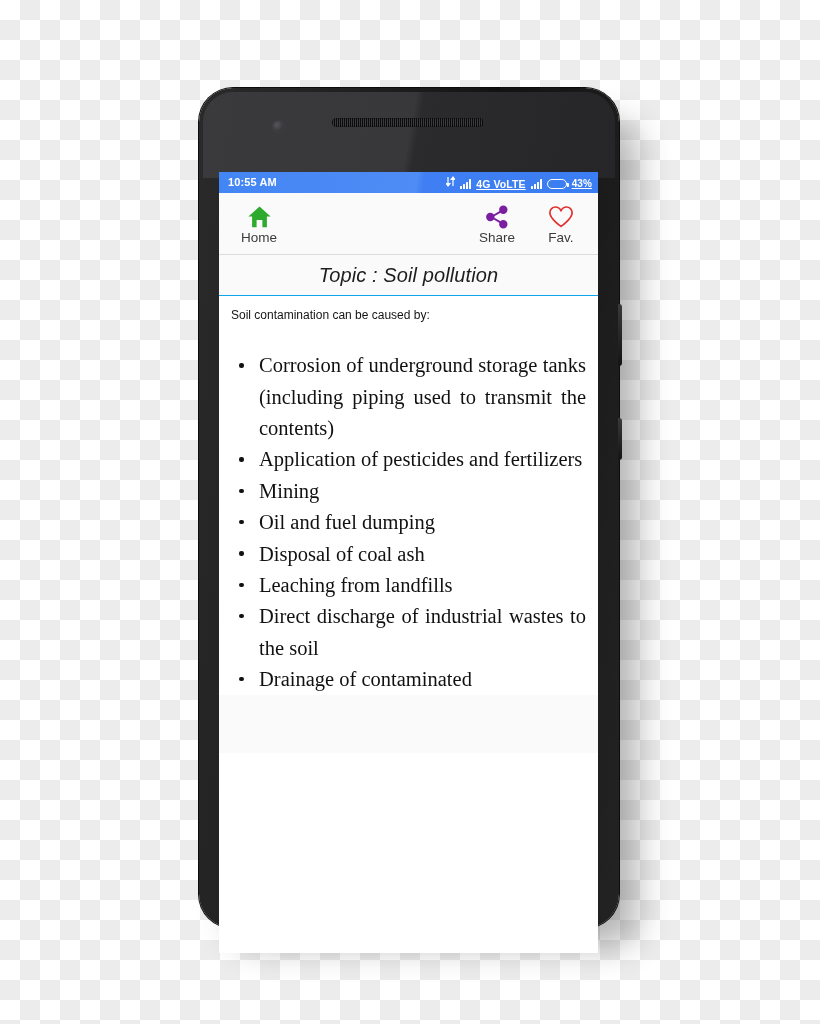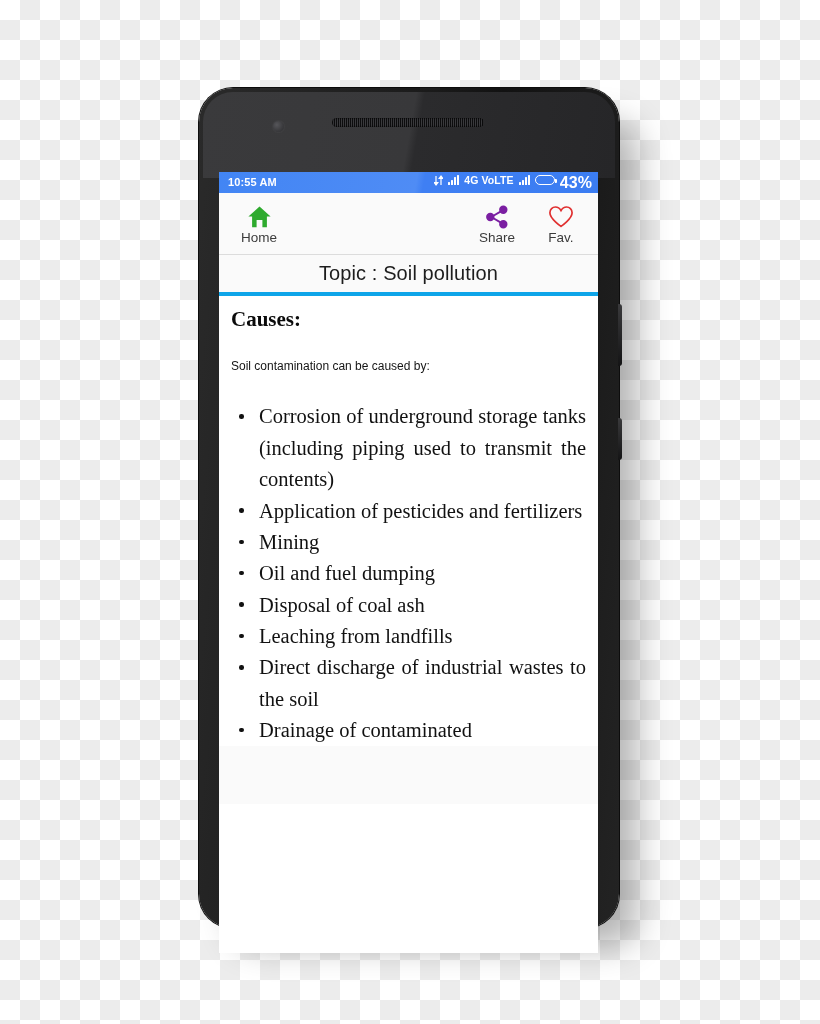--- a/index.html
+++ b/index.html
@@ -115,26 +115,27 @@
     justify-content: space-between;
     padding: 0 6px 0 9px;
     color: #ffffff;
     font-size: 11px;
     font-weight: bold;
     letter-spacing: 0.1px;
   }
   #status-time { line-height: 1; }
   #status-right {
     display: flex;
-    align-items: flex-start;
+    align-items: flex-end;
     gap: 5px;
     line-height: 1;
+    text-decoration: underline;
   }
   #status-right .net-label { font-size: 10.5px; font-weight: bold; }
-  #battery-percent { font-size: 16px; font-weight: bold; }
+  #battery-percent { font-size: 10px; font-weight: bold; }
 
   .signal-bars {
     display: inline-flex;
     align-items: flex-end;
     gap: 1px;
     height: 10px;
   }
   .signal-bars i {
     display: block;
     width: 2px;
@@ -205,24 +206,25 @@
   }
   #toolbar-action-home { margin-left: 9px; }
   #toolbar-spacer { flex: 1; }
   #toolbar-action-share { margin-right: 2px; }
   #toolbar-action-fav { margin-right: 6px; }
 
   
   #topic-strip {
     height: 41px;
     background: #fafafa;
-    border-bottom: 4px solid #0ea5e9;
+    border-bottom: 1px solid #0ea5e9;
     display: flex;
     align-items: center;
     justify-content: center;
+    font-style: italic;
   }
   #topic-title {
     font-family: "Liberation Sans", sans-serif;
     font-size: 20px;
     color: #1d1d1d;
     letter-spacing: 0.1px;
   }
 
   
   #content-scroll {
@@ -361,21 +363,20 @@
         </span>
         <span class="tb-label">Fav.</span>
       </div>
     </div>
 
     <div id="topic-strip">
       <span id="topic-title">Topic : Soil pollution</span>
     </div>
 
     <div id="content-scroll">
-      <div id="section-heading">Causes:</div>
       <div id="intro-line">Soil contamination can be caused by:</div>
       <ul id="causes-list">
         <li><span class="bullet-dot"></span><span>Corrosion of underground storage tanks (including piping used to transmit the contents)</span></li>
         <li><span class="bullet-dot"></span><span>Application of pesticides and fertilizers</span></li>
         <li><span class="bullet-dot"></span><span>Mining</span></li>
         <li><span class="bullet-dot"></span><span>Oil and fuel dumping</span></li>
         <li><span class="bullet-dot"></span><span>Disposal of coal ash</span></li>
         <li><span class="bullet-dot"></span><span>Leaching from landfills</span></li>
         <li><span class="bullet-dot"></span><span>Direct discharge of industrial wastes to the soil</span></li>
         <li><span class="bullet-dot"></span><span>Drainage of contaminated</span></li>

